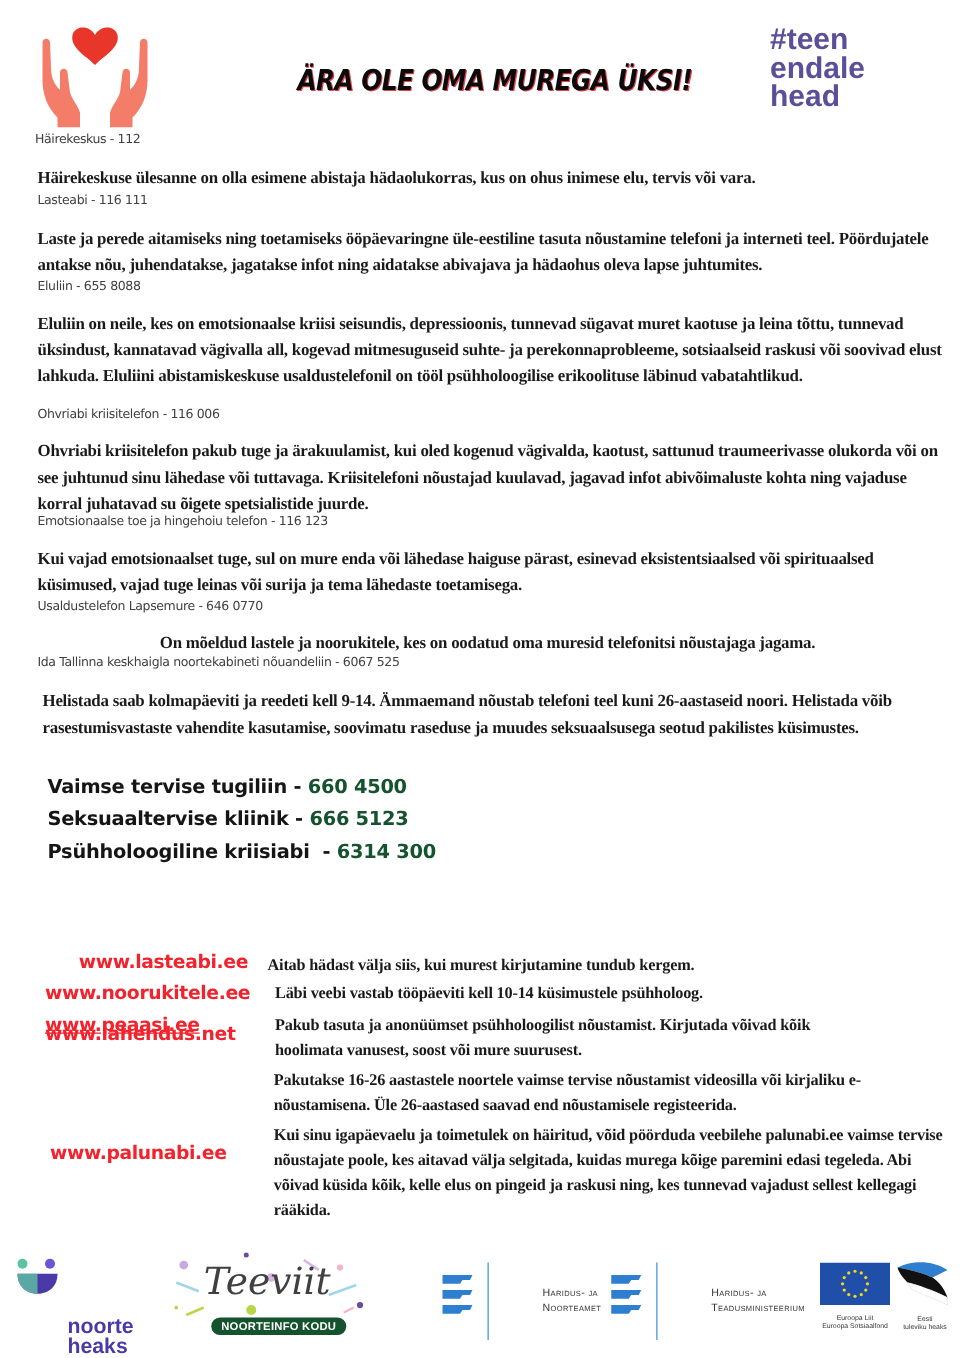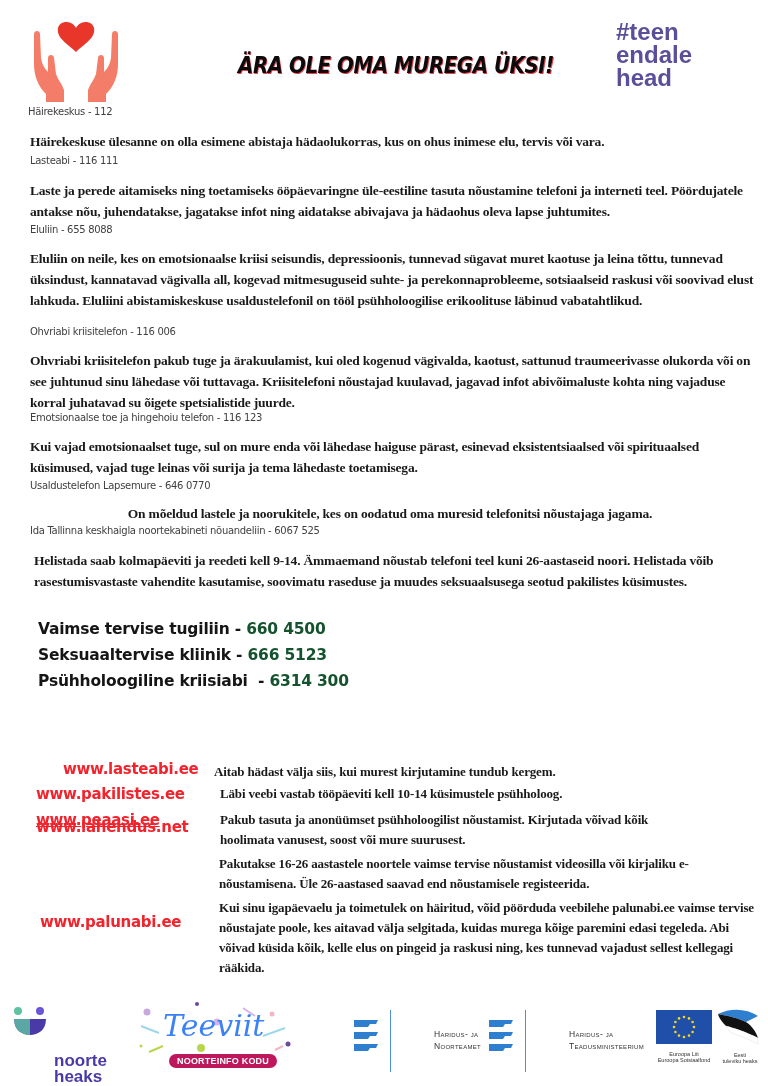--- a/index.html
+++ b/index.html
@@ -18,22 +18,22 @@
   
   .hot { font-family: "DejaVu Sans", sans-serif; font-weight: bold; font-size: 15.5px; color: #151515; white-space: nowrap; letter-spacing: -0.2px; }
   .hot .num { color: #14532d; }
 
   
   .web { font-family: "DejaVu Sans", sans-serif; font-weight: bold; font-size: 15px; color: #f2232c; white-space: nowrap; letter-spacing: -0.3px; }
   .webdesc { font-family: "Liberation Serif", serif; font-weight: bold; font-size: 13px; line-height: 20px; color: #1a1a1a; letter-spacing: -0.15px; }
 
   
   .noorte-text { font-family: "Liberation Sans", sans-serif; font-weight: bold; font-size: 17px; line-height: 16px; color: #4a3aa8; margin-top: 48px; }
-  .teeviit-text { font-family: "DejaVu Serif", serif; font-style: italic; font-size: 30px; color: #3b82f6; }
-  .teeviit-badge { background: #be185d; color: #fff; font-family: "Liberation Sans", sans-serif; font-weight: bold; font-size: 9px; padding: 2px 8px; border-radius: 8px; letter-spacing: 0.2px; text-align: right; }
+  .teeviit-text { font-family: "DejaVu Serif", serif; font-style: italic; font-size: 30px; color: #404040; }
+  .teeviit-badge { background: #14532d; color: #fff; font-family: "Liberation Sans", sans-serif; font-weight: bold; font-size: 9px; padding: 2px 8px; border-radius: 8px; letter-spacing: 0.2px; text-align: right; }
   .ministry-text { font-family: "Liberation Sans", sans-serif; font-size: 8.5px; line-height: 12px; color: #333; font-variant: small-caps; letter-spacing: 0.3px; margin-left: 36px; }
   .ministry-bar { width: 1px; background: #4a90d9; }
   .tiny { font-family: "Liberation Sans", sans-serif; font-size: 5.5px; line-height: 6px; color: #333; text-align: center; }
 </style>
 </head>
 <body>
 
 <div class="abs hands-logo">
   <svg width="96" height="84" viewBox="0 0 96 84">
     <path d="M48 34 C40 26 28 20 30 10 C32 2 44 2 48 10 C52 2 64 2 66 10 C68 20 56 26 48 34 Z" fill="#e8362b"></path>
@@ -71,21 +71,21 @@
 
 <div class="abs" style="left:38px; top:620px;">
   <div class="hot" style="height:26px;"><span>Vaimse tervise tugiliin - </span><span class="num">660 4500</span></div>
   <div class="hot" style="height:26px;"><span>Seksuaaltervise kliinik - </span><span class="num">666 5123</span></div>
   <div class="hot" style="height:26px;"><span style="white-space:pre">Psühholoogiline kriisiabi  - </span><span class="num">6314 300</span></div>
 </div>
 
 <div class="abs web" style="left:36px; top:760px;margin-left:27px;">www.lasteabi.ee</div>
 <div class="abs webdesc" style="left:214px; top:762px; width:520px;">Aitab hädast välja siis, kui murest kirjutamine tundub kergem.</div>
 
-<div class="abs web" style="left:36px; top:785px;">www.pakilistes.ee</div>
+<div class="abs web" style="left:36px; top:785px;">www.noorukitele.ee</div>
 <div class="abs webdesc" style="left:220px; top:784px; width:520px;">Läbi veebi vastab tööpäeviti kell 10-14 küsimustele psühholoog.</div>
 
 <div class="abs web" style="left:36px; top:818px;">www.lahendus.net</div>
 <div class="abs webdesc" style="left:220px; top:810px; width:430px;">Pakub tasuta ja anonüümset psühholoogilist nõustamist. Kirjutada võivad kõik hoolimata vanusest, soost või mure suurusest.</div>
 
 <div class="abs web" style="left:36px; top:811px;text-decoration:underline;">www.peaasi.ee</div>
 <div class="abs webdesc" style="left:219px; top:854px; width:470px;">Pakutakse 16-26 aastastele noortele vaimse tervise nõustamist videosilla või kirjaliku e-nõustamisena. Üle 26-aastased saavad end nõustamisele registeerida.</div>
 
 <div class="abs web" style="left:40px; top:913px;">www.palunabi.ee</div>
 <div class="abs webdesc" style="left:219px; top:898px; width:540px;">Kui sinu igapäevaelu ja toimetulek on häiritud, võid pöörduda veebilehe palunabi.ee vaimse tervise nõustajate poole, kes aitavad välja selgitada, kuidas murega kõige paremini edasi tegeleda. Abi võivad küsida kõik, kelle elus on pingeid ja raskusi ning, kes tunnevad vajadust sellest kellegagi rääkida.</div>

